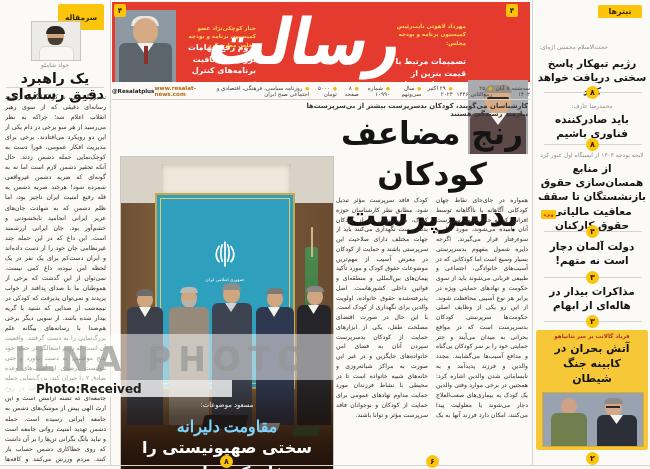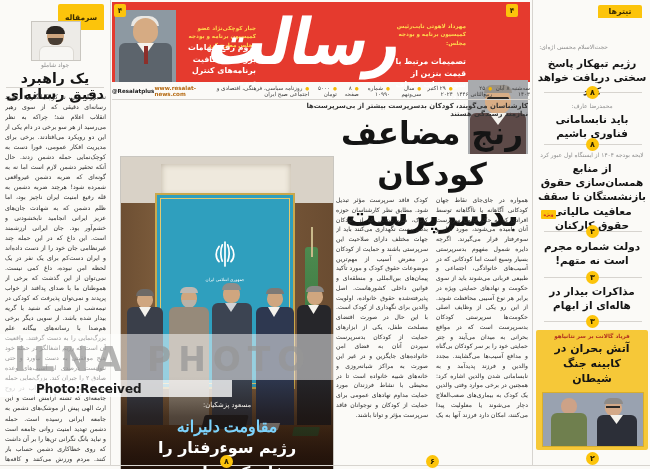--- a/index.html
+++ b/index.html
@@ -161,54 +161,54 @@
       <div class="torso" style="left:176px;top:148px;width:34px;height:122px;background:#26262a;"></div>
       <div class="shirtv" style="left:187px;top:148px;width:11px;height:9px;"></div>
     </div>
 
     <div style="position:absolute;left:0;top:268px;width:100%;height:66px;background:linear-gradient(180deg,#714a28,#46291a 60%,#331d12);"></div>
     <div style="position:absolute;left:82px;top:258px;width:44px;height:14px;background:#23262b;border-radius:2px;transform:skewX(-14deg);"></div>
     <div style="position:absolute;left:138px;top:266px;width:20px;height:7px;background:#e9e6df;transform:skewX(-18deg);"></div>
     <div style="position:absolute;left:172px;top:270px;width:26px;height:9px;background:#3f6e3c;border-radius:1px;transform:skewX(-12deg);"></div>
 
     <div style="position:absolute;left:0;top:220px;width:100%;height:114px;background:linear-gradient(180deg,rgba(24,12,6,0),rgba(24,12,6,.55) 35%,rgba(24,12,6,.92));"></div>
-    <div class="fa center" style="position:absolute;left:0;top:244px;width:100%;color:#f3efe9;font-size:6.8px;">مسعود پزشکیان:</div>
+    <div class="fa center" style="position:absolute;left:0;top:244px;width:100%;color:#f3efe9;font-size:6.8px;">مسعود موضوعات:</div>
     <div class="fa center" style="position:absolute;left:0;top:260px;width:100%;color:#7dd3fc;font-weight:bold;font-size:16px;font-family:Liberation Serif, serif;">مقاومت دلیرانه</div>
-    <div class="fa center" style="position:absolute;left:0;top:281px;width:100%;color:#fff;font-weight:bold;font-size:16px;">رژیم سوءرفتار را</div>
+    <div class="fa center" style="position:absolute;left:0;top:281px;width:100%;color:#fff;font-weight:bold;font-size:16px;">سختی صهیونیستی را</div>
     <div class="fa center" style="position:absolute;left:0;top:306px;width:100%;color:#fff;font-weight:bold;font-size:16px;">فلج کرده است</div>
   </div>
   <div class="abs pnum" style="left:220px;top:455px;">۸</div>
 
   <div class="abs vline" style="left:532px;top:0;height:465px;"></div>
   <div class="abs tag fa" style="left:598px;top:5px;width:44px;height:13px;font-size:8px;">تیترها</div>
 
   <div class="abs ph" style="left:610px;top:24px;width:34px;height:32px;background:#cfd3d6;">
     <div style="position:absolute;left:8px;top:2px;width:18px;height:9px;background:#f4f2ee;border-radius:8px 8px 3px 3px;"></div>
     <div class="head" style="left:10px;top:7px;width:14px;height:14px;background:#d8b48d;"></div>
     <div style="position:absolute;left:11px;top:12px;width:12px;height:2px;background:#41403e;"></div>
     <div style="position:absolute;left:11px;top:16px;width:12px;height:7px;background:#b9b4ad;border-radius:0 0 6px 6px;"></div>
     <div class="torso" style="left:4px;top:22px;width:26px;height:10px;background:#3b3a38;"></div>
   </div>
   <div class="abs fa sb-kick kick" style="left:538px;top:44px;width:70px;text-align:right;">حجت‌الاسلام محسنی اژه‌ای:</div>
   <div class="abs fa hl sb-hl center" style="left:537px;top:56px;width:110px;">رژیم تبهکار پاسخ سختی دریافت خواهد کرد</div>
   <div class="abs rule" style="left:544px;top:92px;width:98px;"></div>
   <div class="abs pnum" style="left:586px;top:86px;">۸</div>
 
   <div class="abs fa sb-kick kick center" style="left:537px;top:103px;width:110px;">محمدرضا عارف:</div>
-  <div class="abs fa hl sb-hl center" style="left:537px;top:112px;width:110px;">باید نابسامانی فناوری باشیم</div>
+  <div class="abs fa hl sb-hl center" style="left:537px;top:112px;width:110px;">باید صادرکننده فناوری باشیم</div>
   <div class="abs rule" style="left:544px;top:144px;width:98px;"></div>
   <div class="abs pnum" style="left:586px;top:138px;">۸</div>
 
   <div class="abs fa sb-kick kick center" style="left:537px;top:152px;width:110px;">لایحه بودجه ۱۴۰۴ از ایستگاه اول عبور کرد</div>
   <div class="abs fa hl sb-hl center" style="left:537px;top:161px;width:110px;">از منابع همسان‌سازی حقوق بازنشستگان تا سقف معافیت مالیاتی حقوق کارکنان</div>
   <div class="abs flag" style="left:541px;top:210px;width:15px;height:9px;">ویژه</div>
   <div class="abs rule" style="left:544px;top:231px;width:98px;"></div>
   <div class="abs pnum" style="left:586px;top:225px;">۴</div>
 
-  <div class="abs fa hl sb-hl center" style="left:537px;top:239px;width:110px;">دولت شماره مجرم است نه متهم!</div>
+  <div class="abs fa hl sb-hl center" style="left:537px;top:239px;width:110px;">دولت آلمان دچار است نه متهم!</div>
   <div class="abs rule" style="left:544px;top:277px;width:98px;"></div>
   <div class="abs pnum" style="left:586px;top:271px;">۳</div>
 
   <div class="abs fa hl sb-hl center" style="left:537px;top:284px;width:110px;">مذاکرات بیدار در هاله‌ای از ابهام</div>
   <div class="abs rule" style="left:544px;top:321px;width:98px;"></div>
   <div class="abs pnum" style="left:586px;top:315px;">۳</div>
 
   <div class="abs" style="left:536px;top:330px;width:112px;height:120px;background:#f6c838;border-radius:2px;">
     <div class="fa center" style="position:absolute;left:0;top:3px;width:100%;font-size:5.7px;color:#b3321f;font-weight:bold;">فریاد گالانت بر سر نتانیاهو</div>
     <div class="fa center hl" style="position:absolute;left:6px;top:12px;width:100px;font-size:11px;line-height:1.35;">آتش بحران در کابینه جنگ شیطان</div>

